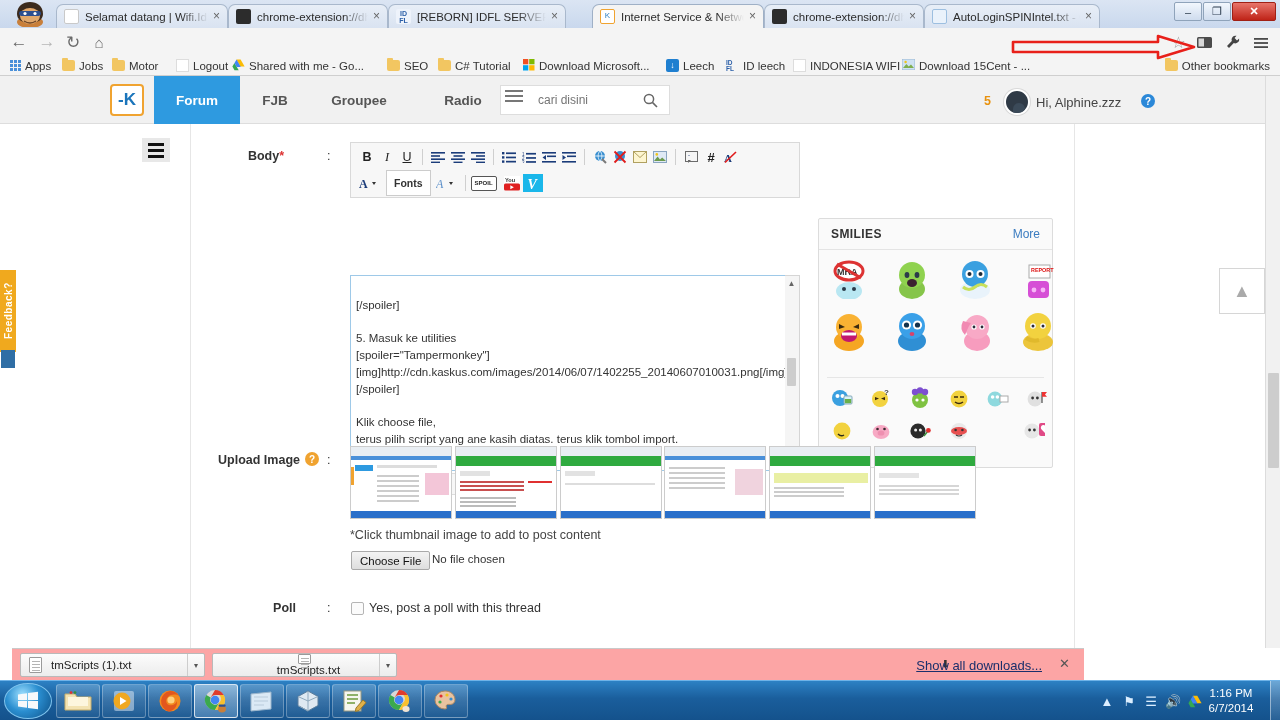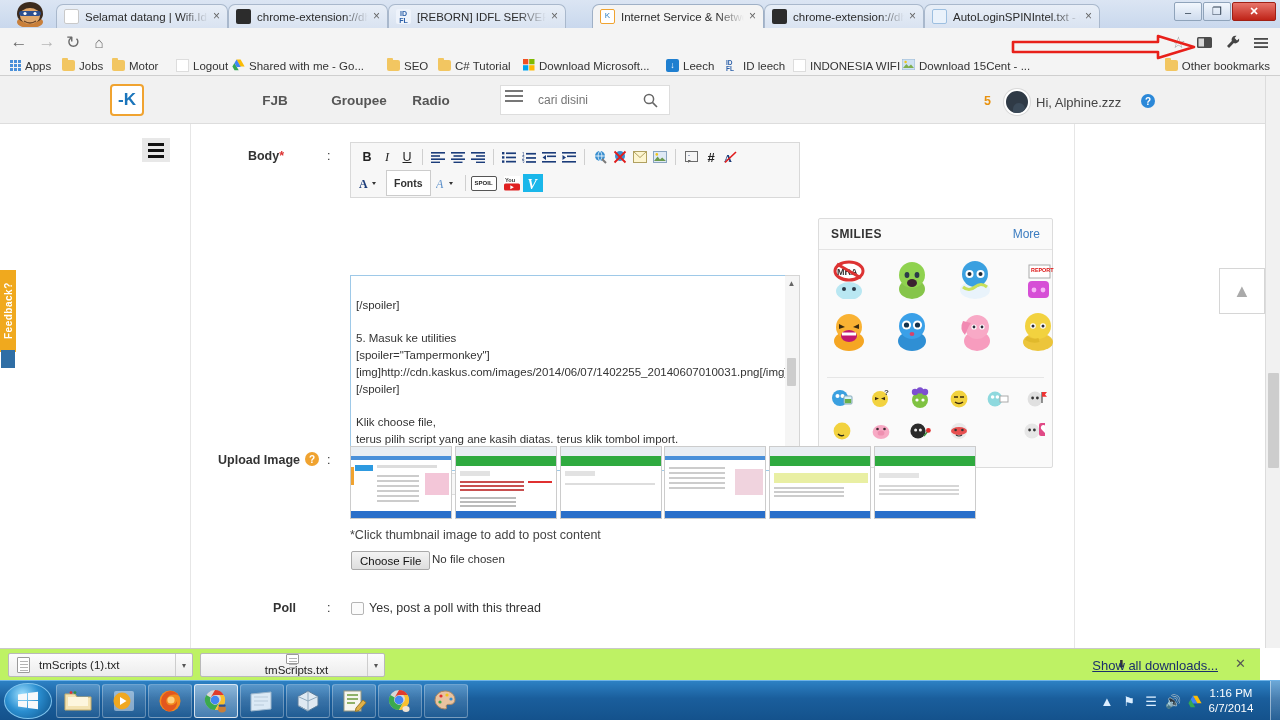--- a/index.html
+++ b/index.html
@@ -151,21 +151,21 @@
 
   #feedback-tab { position:absolute; left:0px; top:270px; width:16px; height:82px; background:#f0a91e; color:#fff; font-size:10px; font-weight:bold;
                   writing-mode:vertical-rl; transform:rotate(180deg); display:flex; align-items:center; justify-content:center; letter-spacing:.5px; }
   #feedback-icon { position:absolute; left:1px; top:350px; width:14px; height:18px; background:#2f6ea5; }
 
   
   #page-scrollbar { position:absolute; left:1265px; top:76px; width:15px; height:572px; background:#f1f1f1; border-left:1px solid #dcdcdc; }
   #page-scrollbar .thumb2 { position:absolute; left:2px; top:297px; width:11px; height:95px; background:#cdcdcd; border-radius:1px; }
 
   
-  #downloads-bar { position:absolute; left:0; top:648px; width:1260px; height:32px; background:#bef264; border-top:1px solid #c9c9c9; }
+  #downloads-bar { position:absolute; left:12px; top:648px; width:1072px; height:32px; background:#fca5a5; border-top:1px solid #c9c9c9; }
   .dl-item { position:absolute; top:4px; height:24px; background:linear-gradient(#fcfcfc,#ececec); border:1px solid #b9b9b9; border-radius:2px;
              display:flex; align-items:center; padding:0 0 0 8px; }
   .dl-item .fileico { width:13px; height:16px; background:#fff; border:1px solid #9a9a9a; border-radius:1px; position:relative; margin-right:9px; }
   .dl-item .fileico:before{content:"";position:absolute;left:2px;top:3px;width:8px;height:1px;background:#b4b4b4;box-shadow:0 3px 0 #b4b4b4,0 6px 0 #b4b4b4,0 9px 0 #b4b4b4;}
   .dl-item .dl-name { font-size:11.5px; color:#222; }
   .dl-item .dl-caret { width:17px; height:22px; border-left:1px solid #cdcdcd; display:flex; align-items:center; justify-content:center;
                        font-size:8px; color:#555; margin-left:8px; }
   #show-all { position:absolute; right:42px; top:9px; font-size:13px; color:#1b2f6b; text-decoration:underline;text-align:center; }
   #dl-arrow-ico { position:absolute; right:134px; top:9px; font-size:11px; color:#333; }
   #dl-close { position:absolute; right:14px; top:7px; font-size:13px; color:#555; }
@@ -359,27 +359,30 @@
   </div>
 
   <svg id="red-arrow" viewBox="0 0 190 26">
     <path d="M5 8 H150 V2 L186 13 L150 24 V18 H5 Z" fill="none" stroke="#e8201a" stroke-width="2.6" stroke-linejoin="round"></path>
   </svg>
 
   <div id="page">
 
     <div id="kaskus-header">
       <div id="k-logo">-K</div>
+      <div class="knav active" style="left:154px; width:86px;">
+          <span>Forum</span>
+        </div>
       <div class="knav" style="left:240px; width:70px;">
           <span>FJB</span>
         </div>
       <div class="knav" style="left:310px; width:98px;">
           <span>Groupee</span>
         </div>
-      <div class="knav" style="left:388px; width:86px;">
+      <div class="knav" style="left:420px; width:86px;">
           <span>Radio</span>
         </div>
 
       <div id="ksearchwrap"></div>
       <div id="khamb">
           <i></i>
           <i></i>
           <i></i>
         </div>
       <input id="ksearch-input" type="text" placeholder="cari disini" style="">

